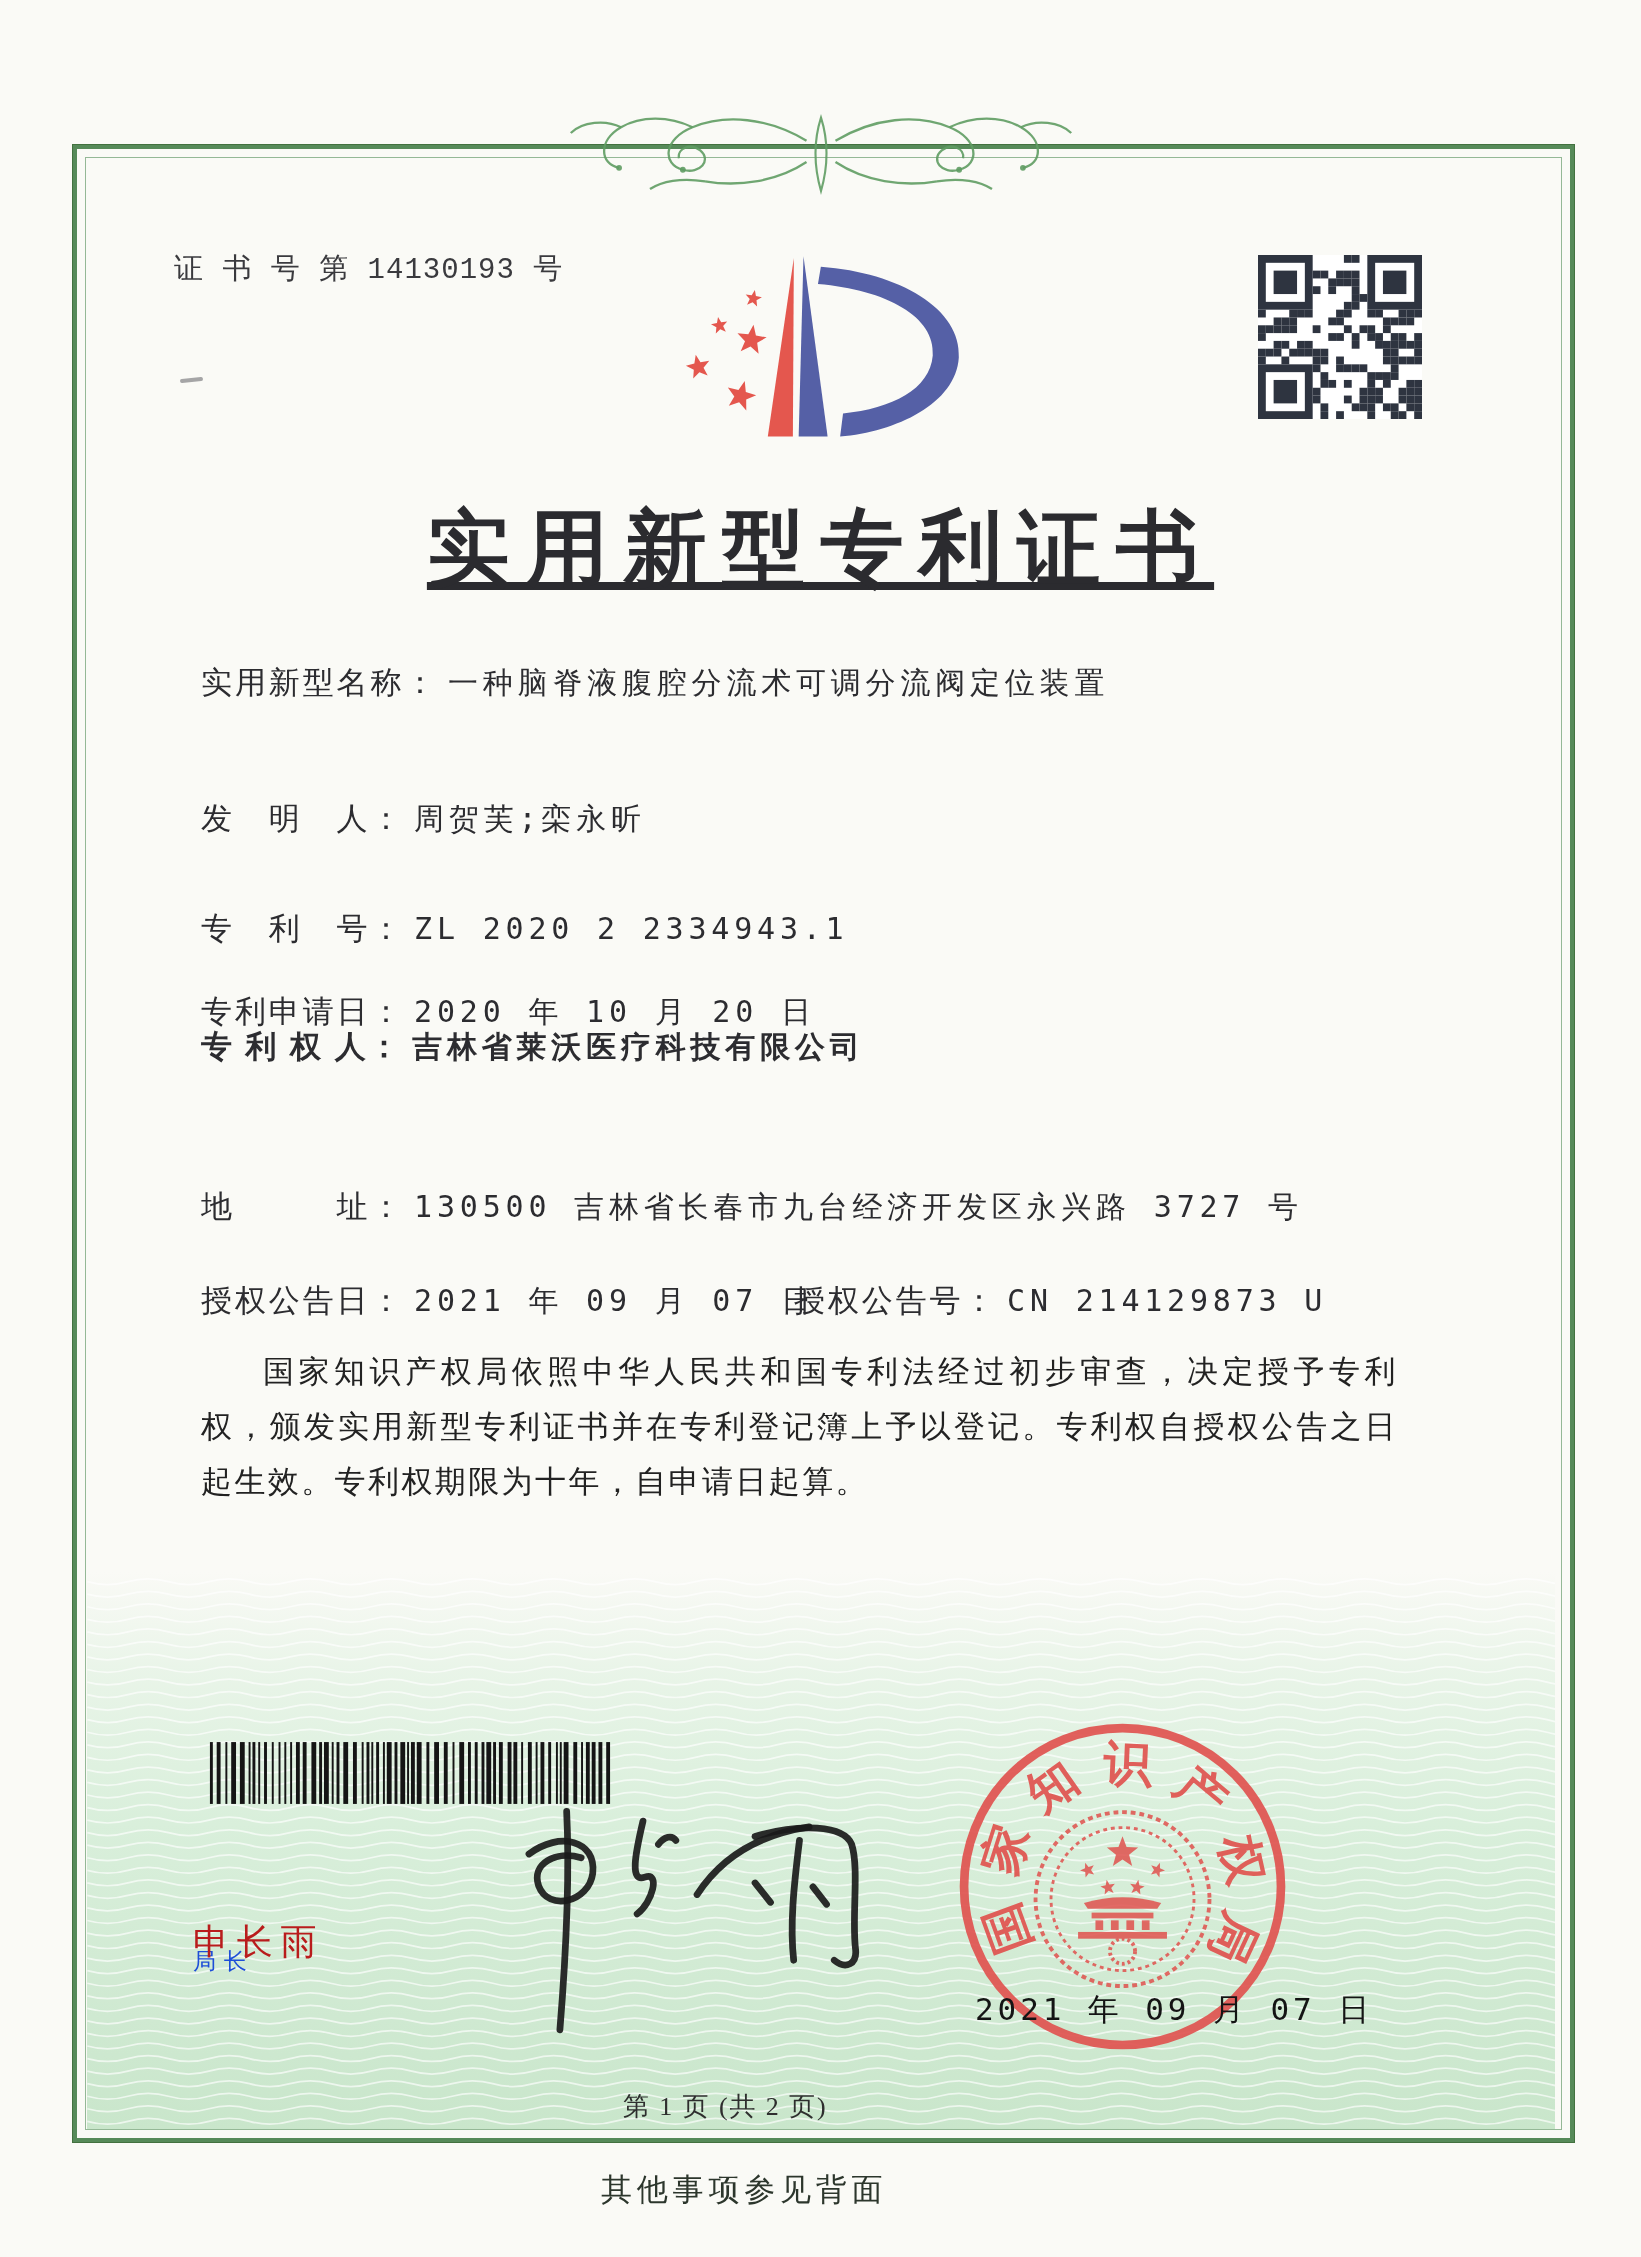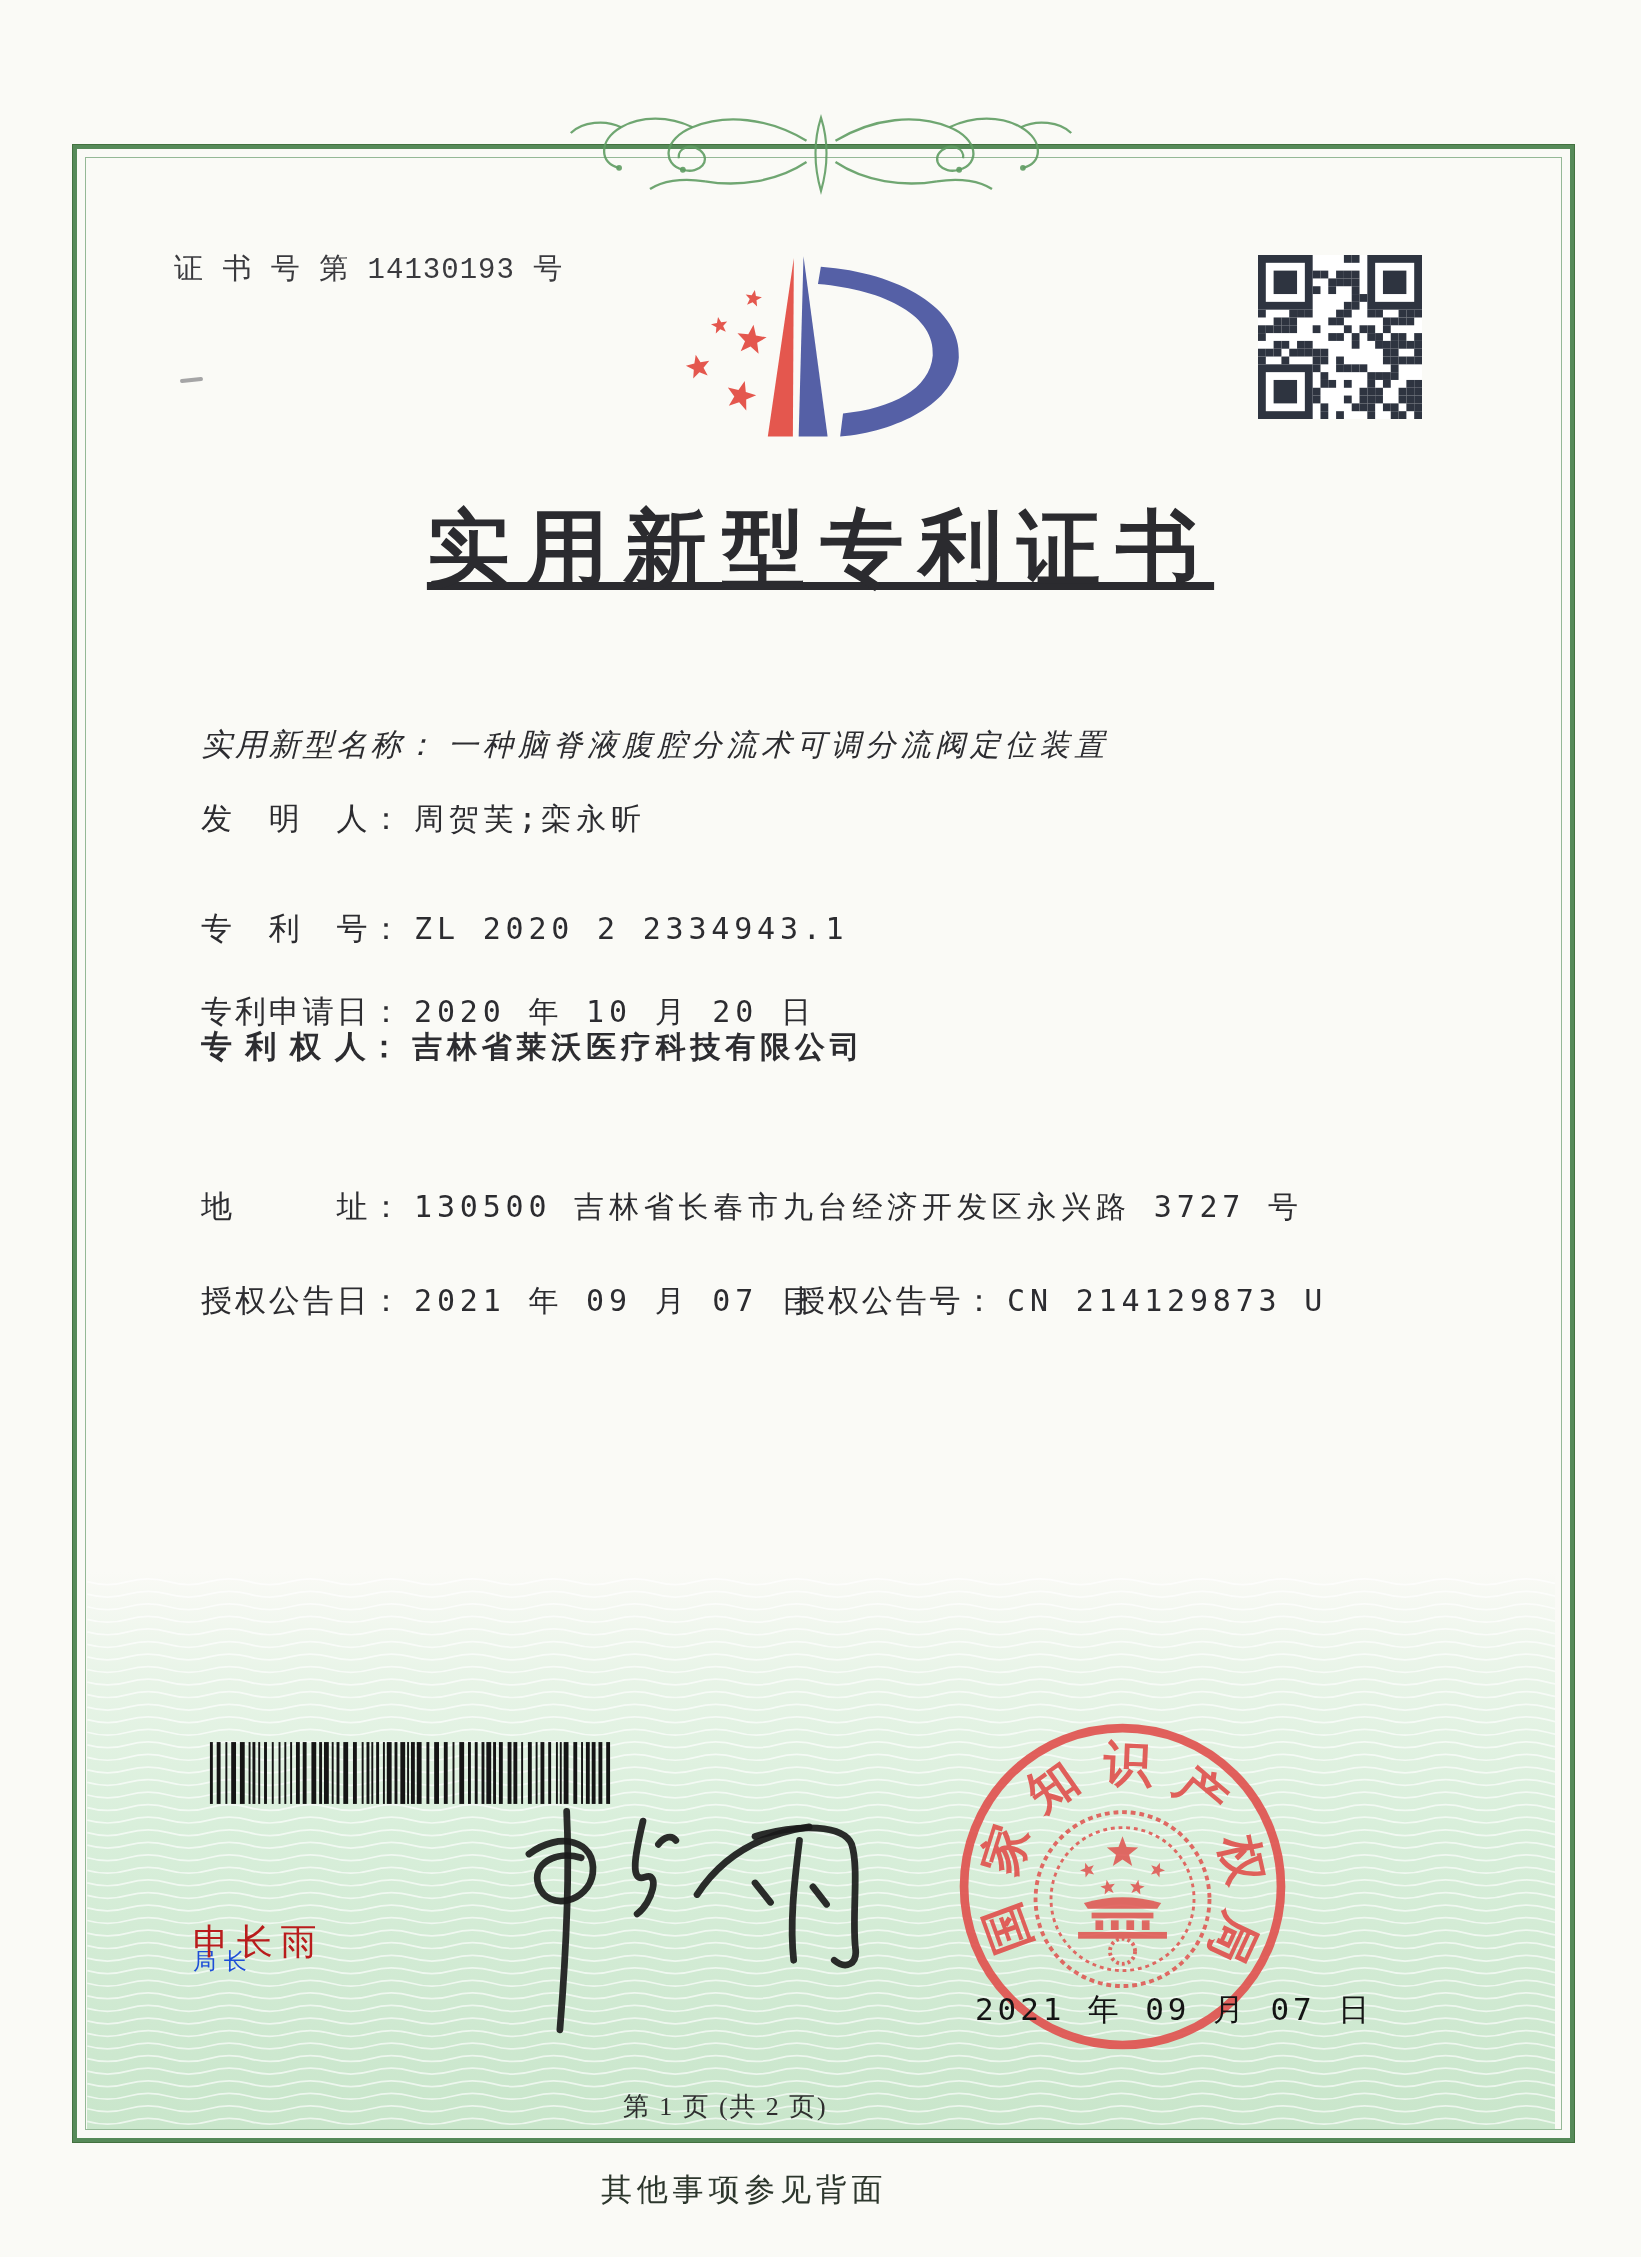--- a/index.html
+++ b/index.html
@@ -35,21 +35,21 @@
   #logo{left:676px;top:205px;width:309px;height:246px;z-index:3;}
   #qr{left:1258px;top:255px;width:164px;height:164px;z-index:3;}
 
   #title{left:0;top:494px;width:1641px;text-align:center;
     font-size:83px;font-weight:700;letter-spacing:15.4px;color:#2b2b2f;z-index:3;text-decoration:underline;}
 
   .field{position:absolute;left:201px;font-size:31px;white-space:nowrap;z-index:3;color:#2c2c30;}
   .field .lbl{letter-spacing:2.9px;}
   .field .val{font-family:"DejaVu Sans Mono","Liberation Mono",monospace;
     font-size:30px;letter-spacing:4.8px;margin-left:9.7px;}
-  #f-name{top:724px;font-style:italic;} #f-inventor{top:798px;} #f-patno{top:896px;margin-top:12px;}
+  #f-name{top:662px;} #f-inventor{top:798px;} #f-patno{top:896px;margin-top:12px;}
   #f-filing{top:991px;} #f-patentee{top:1026px;font-weight:bold;} #f-address{top:1186px;}
   #f-grantdate{top:1280px;} #f-grantno{top:1280px;left:794px;}
 
   #paras{left:201px;top:1344px;width:1197px;z-index:3;
     font-size:31px;line-height:55px;letter-spacing:2.4px;color:#222;text-align:justify;}
   #paras p{margin:0;text-indent:2em;}
 
   #barcode{left:208px;top:1742px;width:404px;height:62px;z-index:3;}
 
   #commissioner-title{left:193px;top:1946px;font-size:23px;letter-spacing:7.7px;color:#1d4ed8;z-index:3;}
@@ -329,20 +329,21 @@
   <span class="lbl">地　　　址：</span><span class="val">130500 吉林省长春市九台经济开发区永兴路 3727 号</span>
 </div>
 <div class="field" id="f-grantdate">
   <span class="lbl">授权公告日：</span><span class="val">2021 年 09 月 07 日</span>
 </div>
 <div class="field" id="f-grantno">
   <span class="lbl">授权公告号：</span><span class="val">CN 214129873 U</span>
 </div>
 
 <div class="abs" id="paras">
+  <p>国家知识产权局依照中华人民共和国专利法经过初步审查，决定授予专利权，颁发实用新型专利证书并在专利登记簿上予以登记。专利权自授权公告之日起生效。专利权期限为十年，自申请日起算。</p>
 </div>
 
 <svg class="abs" id="barcode" viewBox="0 0 418 64">
     <rect x="2" y="0" width="3" height="64" fill="#151515"></rect>
     <rect x="9" y="0" width="4" height="64" fill="#151515"></rect>
     <rect x="18" y="0" width="2" height="64" fill="#151515"></rect>
     <rect x="24" y="0" width="5" height="64" fill="#151515"></rect>
     <rect x="33" y="0" width="5" height="64" fill="#151515"></rect>
     <rect x="42" y="0" width="2" height="64" fill="#151515"></rect>
     <rect x="46" y="0" width="3" height="64" fill="#151515"></rect>

